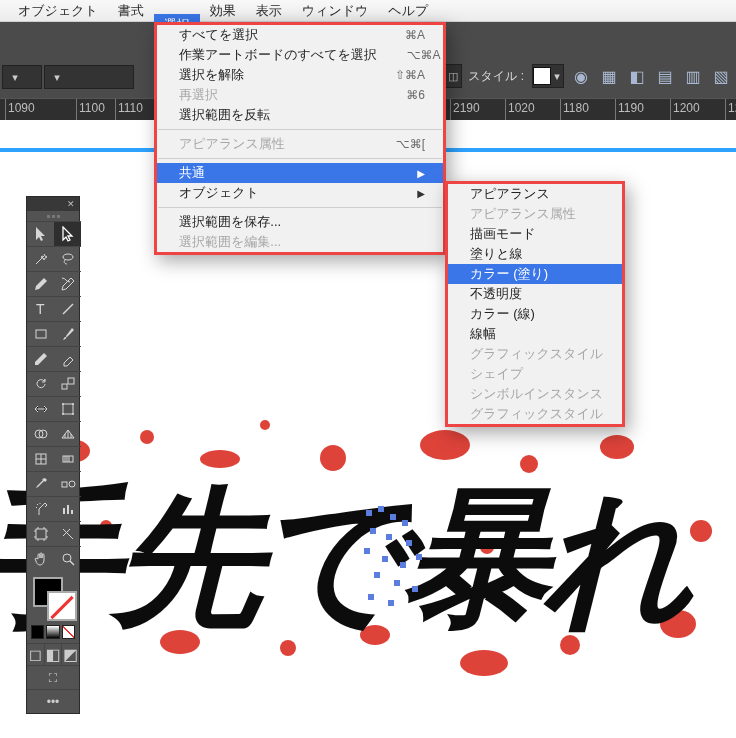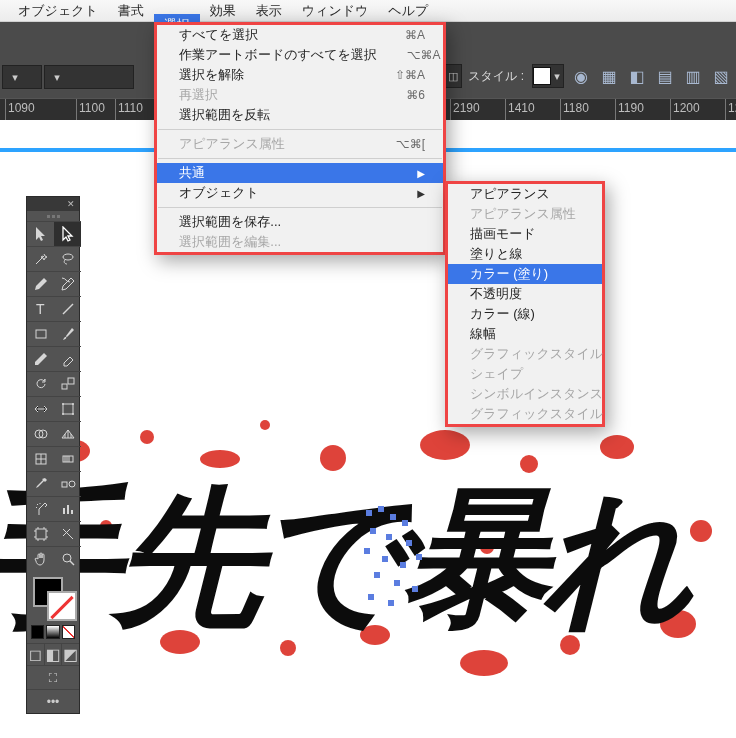--- a/index.html
+++ b/index.html
@@ -32,21 +32,21 @@
     .menu-panel { position: absolute; background: #f1f1f1; border: 3px solid #ef4444; box-shadow: 4px 6px 18px rgba(0,0,0,.35); font-size: 13px; }
     .menu-row { height: 20px; display: flex; align-items: center; justify-content: space-between; padding: 0 18px 0 22px; color: #232323; white-space: nowrap; }
     .menu-row.disabled { color: #a7a7a7; }
     .menu-row.highlight { background: #3a76e8; color: #fff; }
     .menu-sep { height: 1px; background: #cfcfcf; margin: 4px 1px; }
     .menu-shortcut { color: #6a6a6a; font-size: 12px; margin-left: 30px; }
     .menu-arrow { margin-left: 30px; font-size: 10px; color: #333; }
     .menu-row.highlight .menu-arrow, .menu-row.highlight .menu-shortcut { color: #fff; }
 
     .select-menu { left: 154px; top: 22px; width: 292px; }
-    .sub-menu { left: 445px; top: 181px; width: 160px; }
+    .sub-menu { left: 445px; top: 181px; width: 180px; }
 
     
     .tools { position: absolute; left: 26px; top: 196px; width: 54px; background: #535353; border: 1px solid #2b2b2b; }
     .tools-head { height: 14px; background: #383838; display:flex; align-items:center; justify-content:flex-end; padding-right:4px; }
     .tools-close { width:8px; height:8px; color:#bbb; font-size:9px; line-height:8px; }
     .tools-grip { height: 10px; display:flex; align-items:center; justify-content:center; gap:2px; }
     .grip-dot { width:3px;height:3px;background:#777; }
     .tool-grid { display: grid; grid-template-columns: 27px 27px; }
     .tool-btn { height: 25px; display:flex; align-items:center; justify-content:center; color:#d6d6d6; border-top:1px solid #444; }
     .tool-btn.sel { background:#2f2f2f; color:#fff; }
@@ -111,21 +111,21 @@
     <div class="icon-sq">▥</div>
     <div class="icon-sq">▧</div>
   </div>
 </div>
 
 <div class="ruler">
   <div class="ruler-tick" style="left:5px">1090</div>
   <div class="ruler-tick" style="left:76px">1100</div>
   <div class="ruler-tick" style="left:115px">1110</div>
   <div class="ruler-tick" style="left:450px">2190</div>
-  <div class="ruler-tick" style="left:505px">1410</div>
+  <div class="ruler-tick" style="left:505px">1020</div>
   <div class="ruler-tick" style="left:560px">1180</div>
   <div class="ruler-tick" style="left:615px">1190</div>
   <div class="ruler-tick" style="left:670px">1200</div>
   <div class="ruler-tick" style="left:725px">1210</div>
 </div>
 
 <div class="canvas-split">
   <div class="blue-strip"></div>
   <div class="art">
     <div class="splat">

